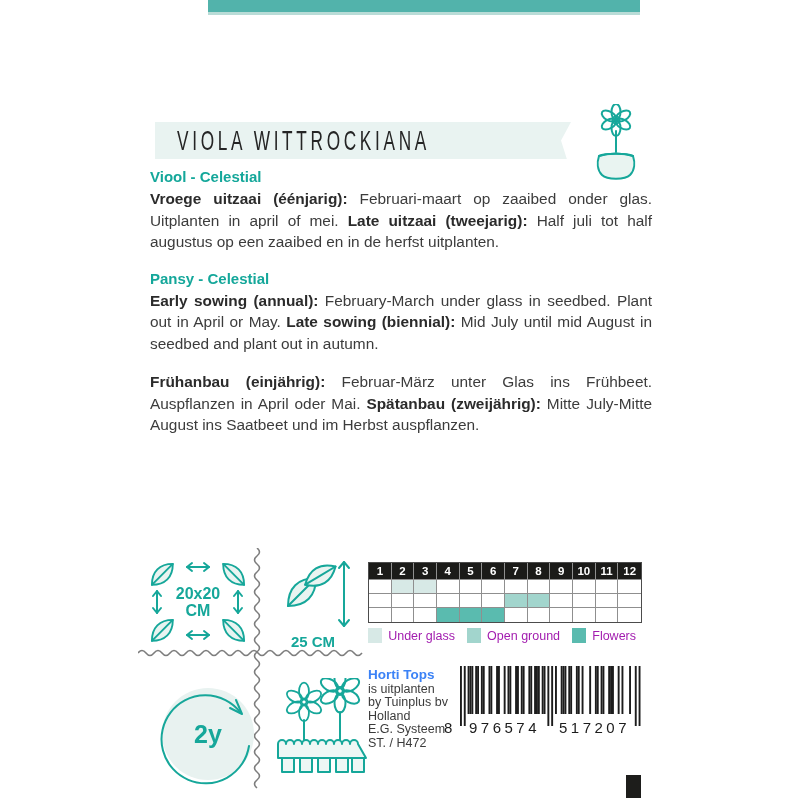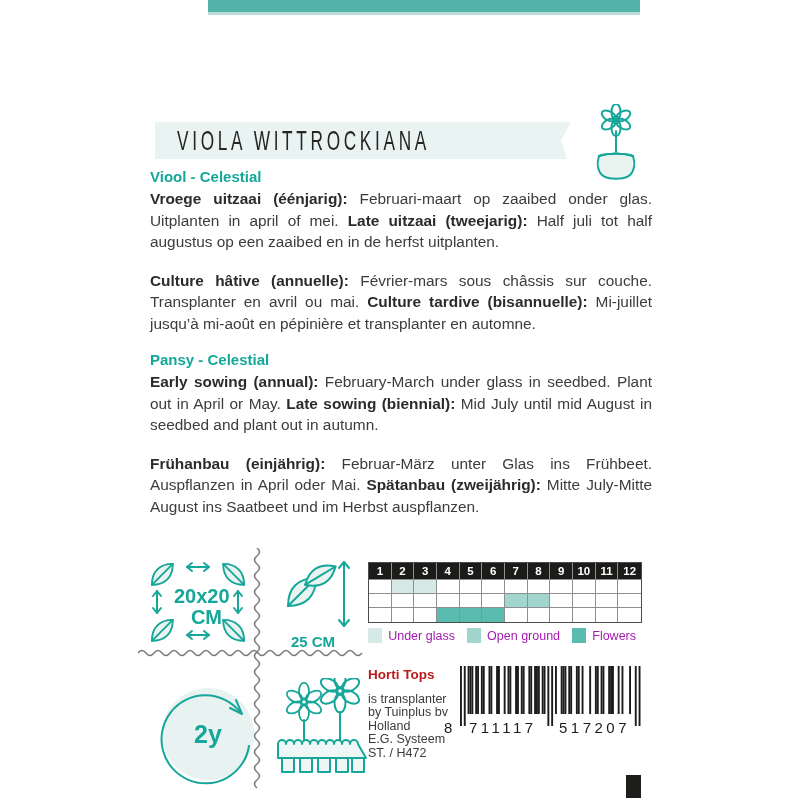--- a/index.html
+++ b/index.html
@@ -46,21 +46,21 @@
      text-align:center;box-sizing:border-box;}
   .cal-cell:last-child{border-right:none;}
   .cal-row:last-child .cal-cell{border-bottom:none;}
   .legend{position:absolute;left:368px;top:628px;width:280px;display:flex;align-items:center;}
   .legend .swatch{width:30px;height:15px;margin-right:6px;}
   .legend .lbl{font-size:12.5px;color:#a21caf;margin-right:12px;white-space:nowrap;}
 
   
   .distributor{position:absolute;left:368px;top:668px;width:92px;font-size:12.5px;
      line-height:13.6px;color:#3b3b3b;}
-  .distributor .name{font-weight:bold;font-size:13.5px;margin-bottom:11px;color:#b91c1c;}
+  .distributor .name{font-weight:bold;font-size:13.5px;margin-bottom:1px;color:#3b82f6;}
   .barcode{position:absolute;left:458px;top:666px;width:186px;height:80px;}
   .barcode .digits{position:absolute;top:47px;left:-14px;width:200px;font-size:15px;
      color:#1c1c1c;letter-spacing:0;}
   .barcode .digits span{position:absolute;letter-spacing:3.5px;}
   .d-first{left:0;top:6px;}
   .d-group1{left:25px;top:6px;}
   .d-group2{left:115px;top:6px;}
 
   .reg-mark{position:absolute;left:626px;top:775px;width:15px;height:23px;background:#1d1d1b;}
 
@@ -93,21 +93,20 @@
       <path d="M13 52 Q30 47 47 52"></path>
     </g>
   </svg>
 
   <div class="sections">
     <div class="section">
       <h3>Viool - Celestial</h3>
       <p><b>Vroege uitzaai (éénjarig): </b><span>Februari-maart op zaaibed onder glas. Uitplanten in april of mei. </span><b>Late uitzaai (tweejarig): </b><span>Half juli tot half augustus op een zaaibed en in de herfst uitplanten.</span></p>
     </div>
     <div class="section">
-      <p><b>Culture hâtive (annuelle): </b><span>Février-mars sous châssis sur couche. Transplanter en avril ou mai. </span><b>Culture tardive (bisannuelle): </b><span>Mi-juillet jusqu’à mi-août en pépinière et transplanter en automne.</span></p>
     </div>
     <div class="section">
       <h3>Pansy - Celestial</h3>
       <p><b>Early sowing (annual): </b><span>February-March under glass in seedbed. Plant out in April or May. </span><b>Late sowing (biennial): </b><span>Mid July until mid August in seedbed and plant out in autumn.</span></p>
     </div>
     <div class="section">
       <p><b>Frühanbau (einjährig): </b><span>Februar-März unter Glas ins Frühbeet.  Auspflanzen in April oder Mai. </span><b>Spätanbau (zweijährig): </b><span>Mitte July-Mitte August ins Saatbeet und im Herbst auspflanzen.</span></p>
     </div>
   </div>
 
@@ -138,21 +137,21 @@
       </defs>
       <use href="#leaf" transform="translate(6,8) scale(0.95)"></use>
       <use href="#leaf" transform="translate(102,8) scale(-0.95,0.95)"></use>
       <use href="#leaf" transform="translate(6,64) scale(0.95)"></use>
       <use href="#leaf" transform="translate(102,64) scale(-0.95,0.95)"></use>
       <use href="#harrow" transform="translate(43,8)"></use>
       <use href="#harrow" transform="translate(43,76)"></use>
       <use href="#varrow" transform="translate(8,37)"></use>
       <use href="#varrow" transform="translate(89,37)"></use>
     </svg>
-    <div class="cell teal-label" style="left:36px;top:38px;width:48px;font-size:20px;text-align:right;">
+    <div class="cell teal-label" style="left:36px;top:38px;width:48px;font-size:16px;">
       <div>20x20</div>
       <div>CM</div>
     </div>
 
     <svg class="cell" style="left:136px;top:6px" width="86" height="78" viewBox="0 0 86 78">
       <g class="tealstroke">
         <path class="leaffill" d="M14 52 C14 34 24 24 42 24 C42 42 32 52 14 52 Z"></path>
         <path d="M14 52 C23 43 33 33 42 24"></path>
         <path class="leaffill" d="M34 34 C34 18 43 9 59 9 C59 25 50 34 34 34 Z" transform="rotate(14 46 21)"></path>
         <path d="M34 34 C42 26 51 17 59 9" transform="rotate(14 46 21)"></path>
@@ -261,21 +260,21 @@
       <div class="swatch" style="background: rgb(215, 233, 230);"></div>
       <div class="lbl">Under glass</div>
       <div class="swatch" style="background: rgb(162, 213, 205);"></div>
       <div class="lbl">Open ground</div>
       <div class="swatch" style="background: rgb(90, 187, 175);"></div>
       <div class="lbl">Flowers</div>
     </div>
 
   <div class="distributor">
     <div class="name">Horti Tops</div>
-    <div>is transplanter</div>
+    <div>is uitplanten</div>
     <div>by Tuinplus bv</div>
     <div>Holland</div>
     <div>E.G. Systeem</div>
     <div>ST. / H472</div>
   </div>
 
   <div class="barcode">
     <svg id="barcode-svg" width="186" height="62">
         <rect x="2.00" y="0" width="1.90" height="60" fill="#1c1c1c"></rect>
         <rect x="5.80" y="0" width="1.90" height="60" fill="#1c1c1c"></rect>
@@ -324,20 +323,20 @@
         <rect x="152.10" y="0" width="1.90" height="48" fill="#1c1c1c"></rect>
         <rect x="154.00" y="0" width="1.90" height="48" fill="#1c1c1c"></rect>
         <rect x="159.70" y="0" width="1.90" height="48" fill="#1c1c1c"></rect>
         <rect x="163.50" y="0" width="1.90" height="48" fill="#1c1c1c"></rect>
         <rect x="171.10" y="0" width="1.90" height="48" fill="#1c1c1c"></rect>
         <rect x="176.80" y="0" width="1.90" height="60" fill="#1c1c1c"></rect>
         <rect x="180.60" y="0" width="1.90" height="60" fill="#1c1c1c"></rect>
       </svg>
     <div class="digits">
       <span class="d-first">8</span>
-      <span class="d-group1">711117</span>
+      <span class="d-group1">976574</span>
       <span class="d-group2">517207</span>
     </div>
   </div>
 
   <div class="reg-mark"></div>
 
 </div>
 
 </body></html>

